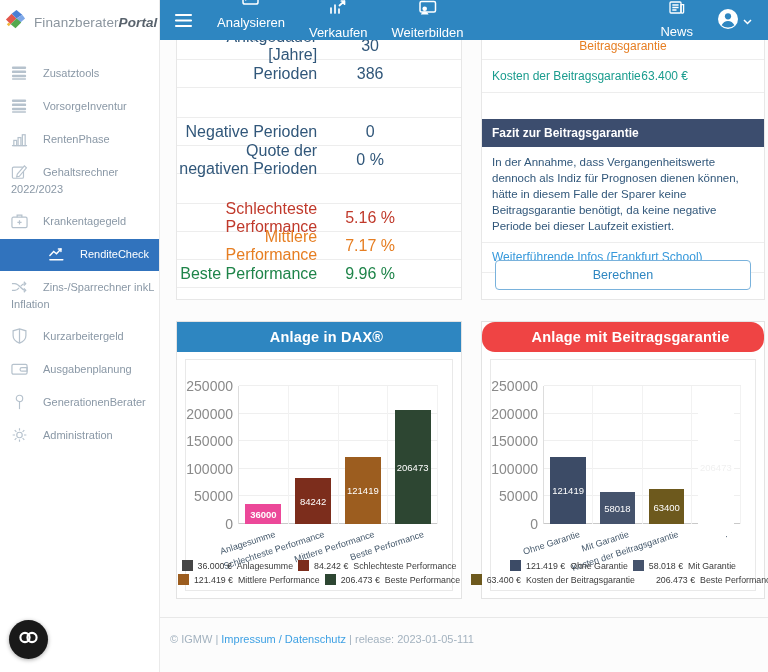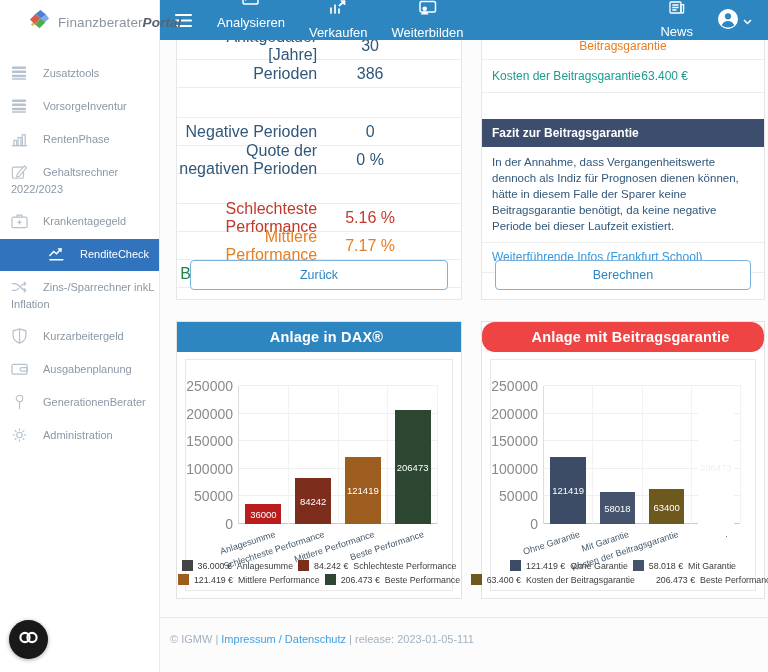--- a/index.html
+++ b/index.html
@@ -2,21 +2,21 @@
 <html><head>
 <meta charset="utf-8">
 <style>
   html,body{margin:0;padding:0;width:768px;height:672px;overflow:hidden;
     font-family:"Liberation Sans","DejaVu Sans",sans-serif;background:#fff;}
   *{box-sizing:border-box;}
 
   
   .sidebar{position:absolute;left:0;top:0;width:160px;height:672px;background:#fff;
     border-right:1px solid #eaeaea;z-index:6;}
-  .logo-row{height:44px;display:flex;align-items:center;padding-left:28px;gap:7px;cursor:pointer;text-align:right;}
+  .logo-row{height:44px;display:flex;align-items:center;padding-left:4px;gap:7px;cursor:pointer;text-align:right;}
   .logo-text{font-size:13.5px;color:#8b959e;letter-spacing:.1px;white-space:nowrap;}
   .logo-text b{color:#59636d;font-style:italic;}
   .side-nav{margin-top:14px;}
   .side-item{position:relative;padding:7px 4px 7px 11px;font-size:11px;color:#8a98a6;
     cursor:pointer;line-height:1.45;margin-bottom:1px;}
   .side-item .sicon{display:inline-block;vertical-align:middle;width:19px;height:18px;
     margin-right:13px;color:#b6c2cd;}
   .side-item .sicon svg{width:17px;height:16px;}
   .side-item.active{background:#3173bd;color:#fff;padding-left:48px;}
   .side-item.active .sicon{color:#fff;}
@@ -264,21 +264,20 @@
           </div>
           <div class="trow middle">
             <span class="rl">Mittlere Performance</span>
             <span class="rv">7.17 %</span>
           </div>
           <div class="trow best">
             <span class="rl">Beste Performance</span>
             <span class="rv">9.96 %</span>
           </div>
         </div>
-      <button class="panel-btn">Zurück</button>
     </section>
 
     <section class="card">
       <div class="g-toprow">Beitragsgarantie</div>
       <div class="g-costrow">
         <span class="gl">Kosten der Beitragsgarantie</span>
         <span>63.400 €</span>
       </div>
       <div class="g-spacer"></div>
       <div class="fazit-head">Fazit zur Beitragsgarantie</div>
@@ -300,21 +299,21 @@
             <div class="gridline" style="bottom: 40%;"></div>
             <div class="ytick" style="bottom: 40%;">100000</div>
             <div class="gridline" style="bottom: 60%;"></div>
             <div class="ytick" style="bottom: 60%;">150000</div>
             <div class="gridline" style="bottom: 80%;"></div>
             <div class="ytick" style="bottom: 80%;">200000</div>
             <div class="gridline" style="bottom: 100%;"></div>
             <div class="ytick" style="bottom: 100%;">250000</div>
             <div class="bars">
               <div class="bar-slot">
-                <div class="bar" style="height: 14.4%; background: #b91c1c;">
+                <div class="bar" style="height: 14.4%; background: #ec4899; font-weight: bold;">
                   <span class="bar-label" style="color: rgb(255, 255, 255);">36000</span>
                 </div>
                 <div class="xlabel">Anlagesumme</div>
               </div>
               <div class="bar-slot">
                 <div class="bar" style="height: 33.6968%; background: rgb(124, 45, 28);">
                   <span class="bar-label" style="color: rgb(255, 255, 255);">84242</span>
                 </div>
                 <div class="xlabel">Schlechteste Performance</div>
               </div>

